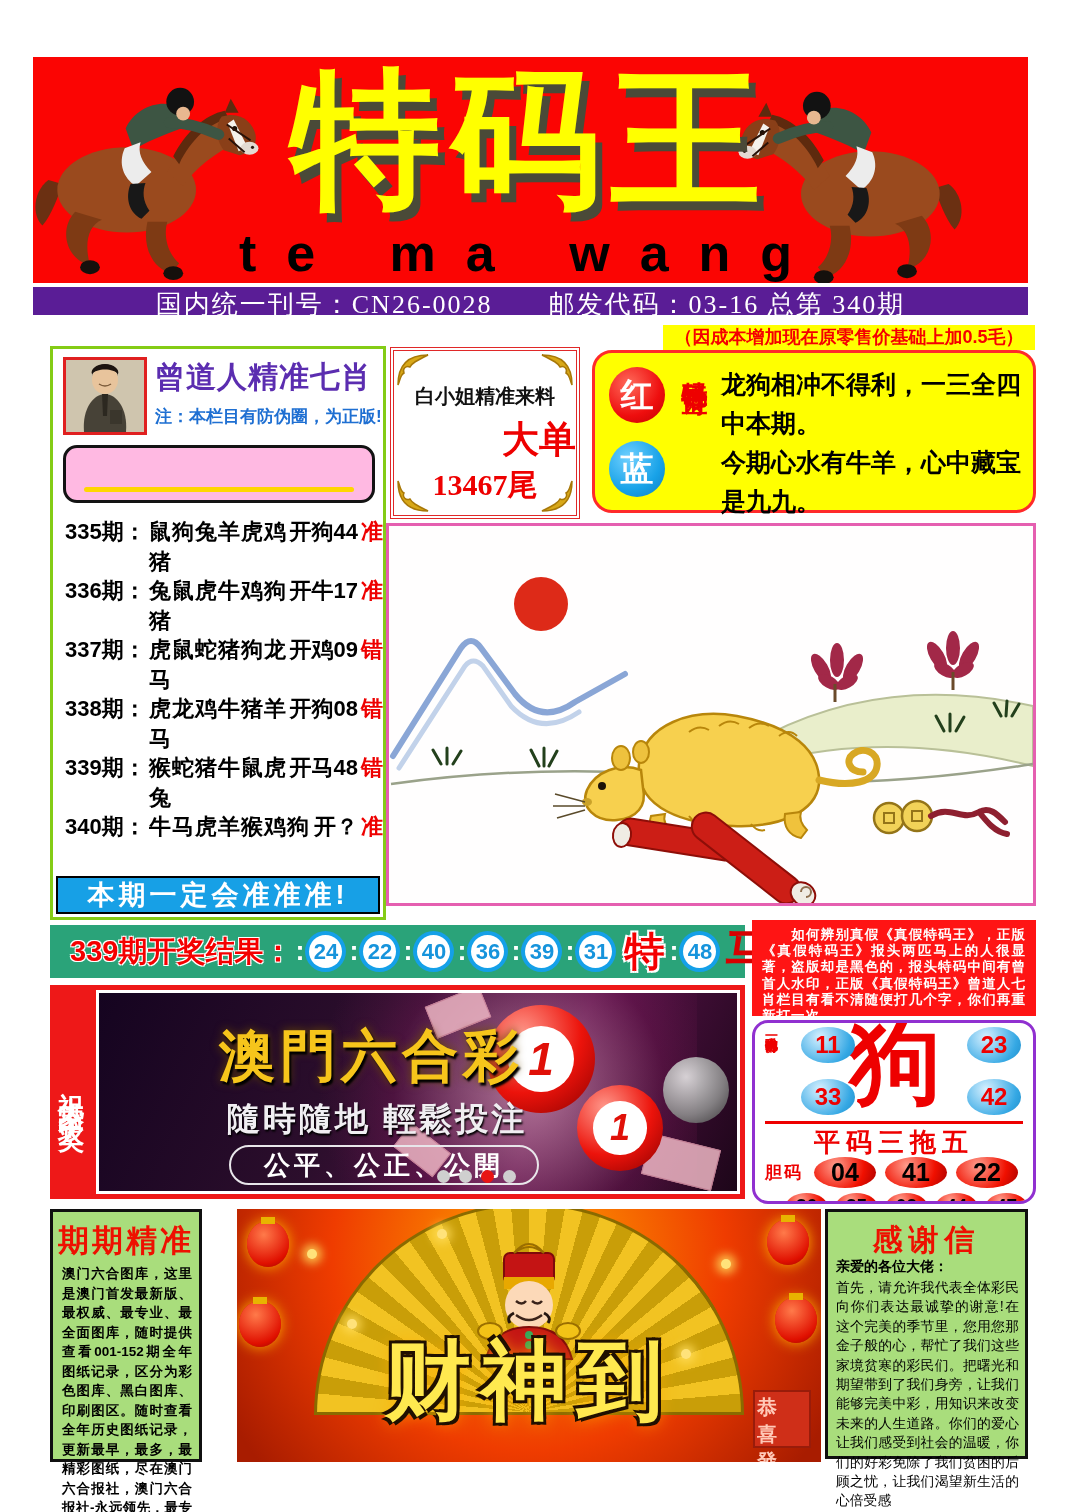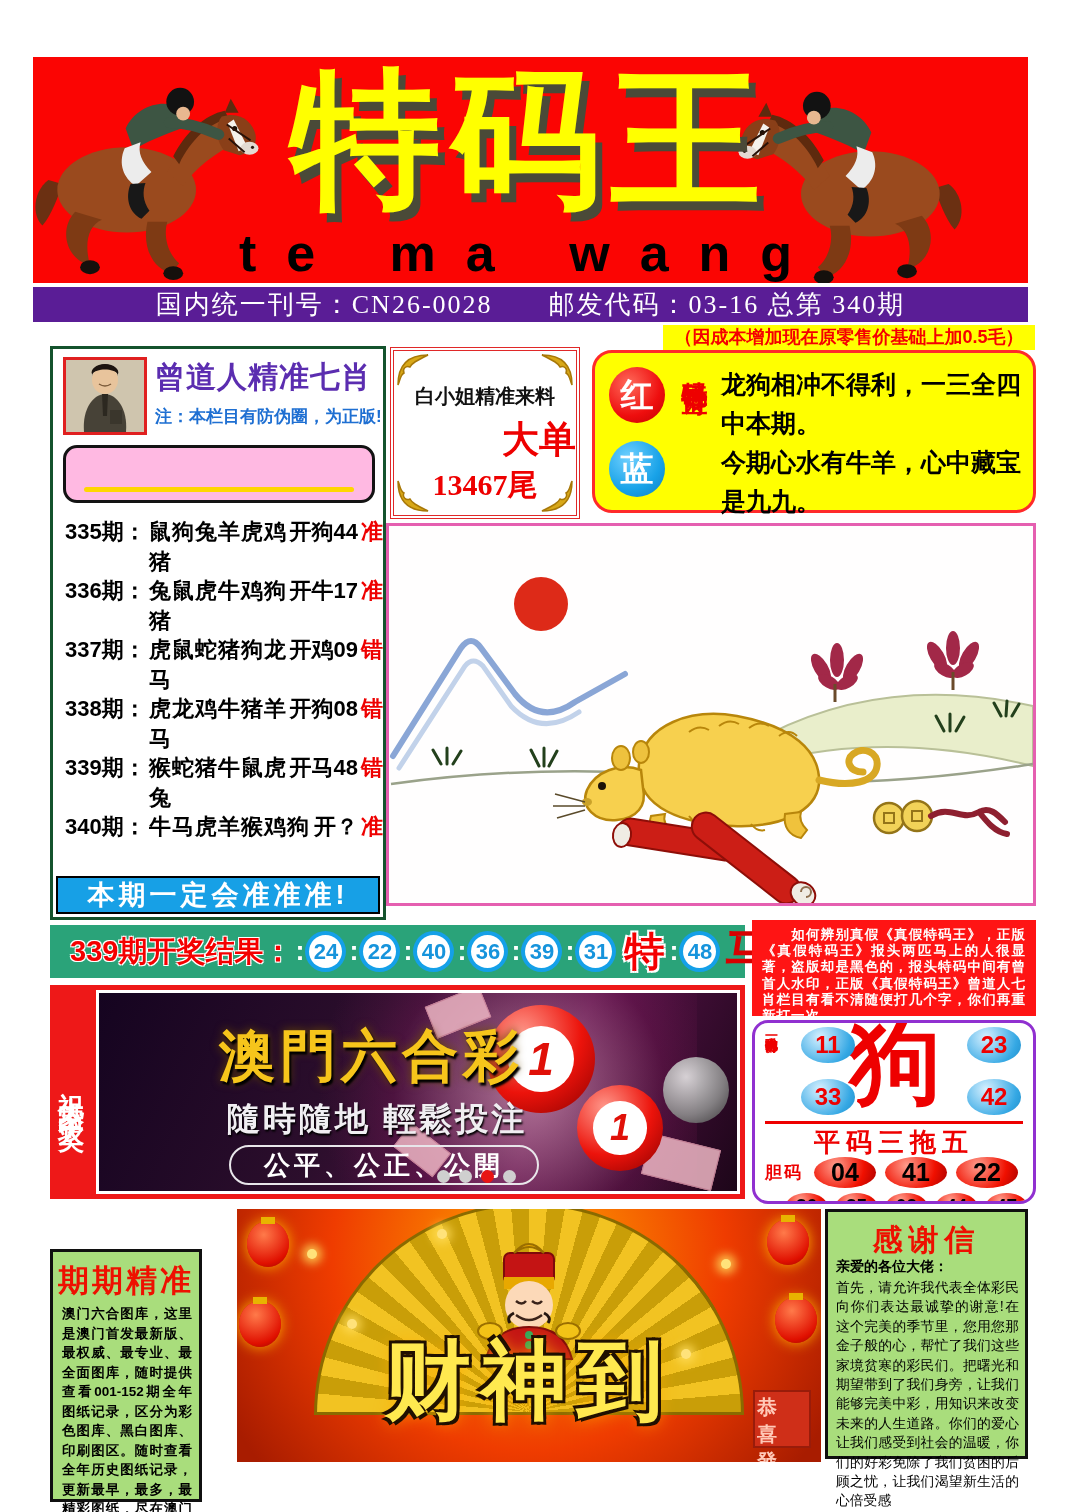--- a/index.html
+++ b/index.html
@@ -11,27 +11,27 @@
   
   .header { left:33px; top:57px; width:995px; height:226px; background:#fb0503; overflow:hidden; }
   .header-title { left:0; right:0; top:2px; text-align:center; font-size:150px; line-height:160px;
     font-weight:900; color:#ffff00; letter-spacing:10px; text-shadow:7px 9px 0 #4a4a38; }
   .header-sub { left:0; right:0; bottom:0px; text-align:center; font-size:52px; font-weight:600;
     color:#000; letter-spacing:30px; }
   .horse { width:235px; height:218px; }
   .horse-l { left:-6px; top:16px; }
   .horse-r { right:58px; top:20px; transform:scaleX(-1); }
 
-  .pubbar { left:33px; top:287px; width:995px; height:35px; background:#5a1d96; color:#fff;
+  .pubbar { left:33px; top:287px; width:995px; height:28px; background:#5a1d96; color:#fff;
     font-size:26px; line-height:35px; text-align:center; letter-spacing:2px; font-family:"Liberation Serif", serif; }
   .price-note { left:663px; top:325px; width:372px; height:25px; background:#ffff00; color:#f50000;
     font-size:18px; line-height:25px; font-weight:800; text-align:center; }
 
   
-  .zeng { left:50px; top:346px; width:336px; height:574px; border:3px solid #14532d; background:#fff; }
+  .zeng { left:50px; top:346px; width:336px; height:574px; border:3px solid #84cc16; background:#fff; }
   .zeng-photo { left:10px; top:8px; width:84px; height:78px; border:3px solid #e02020; background:#cfc5ae; overflow:hidden; }
   .zeng-title { left:102px; top:8px; width:228px; font-size:30px; font-weight:900; color:#5b2db0;
     letter-spacing:1px; text-shadow:1px 1px 0 #fff; }
   .zeng-note { left:102px; top:56px; width:230px; font-size:17px; font-weight:800; color:#1e6fd2; }
   .antifake { left:10px; top:96px; width:312px; height:58px; background:#ffb9e2; border:3px solid #131313; border-radius:14px; }
   .goldline { left:18px; right:18px; bottom:8px; height:5px; background:#ffd600; border-radius:3px; }
   .predictions { left:12px; top:168px; width:318px; }
   .prow { display:flex; align-items:baseline; font-size:22px; line-height:29.5px; color:#000; font-weight:600; }
   .prow .issue { width:84px; }
   .prow .animals { flex:1; letter-spacing:1px; }
@@ -121,21 +121,21 @@
   .bb1 .panel { font-size:46px; } .bb2 .panel { font-size:36px; }
   .grayball { right:8px; top:64px; width:66px; height:66px; border-radius:50%;
     background:radial-gradient(circle at 35% 30%, #e6e6e6, #8c8c8c 60%, #3c3c3c); opacity:.9; }
   .note { position:absolute; background:#eeb6c4; border:1px solid #d890a4; opacity:.85; }
   .dots { left:338px; bottom:8px; display:flex; gap:9px; }
   .dot { width:13px; height:13px; border-radius:50%; background:#cfcfcf; }
   .dot.active { background:#e81414; }
 
   
   .greenbox { background:#a9dd7c; border:3px solid #101010; }
-  .precise { left:50px; top:1209px; width:152px; height:253px;margin-top:40px; }
+  .precise { left:50px; top:1209px; width:152px; height:253px; }
   .gtitle { left:0; right:0; top:8px; text-align:center; color:#ee1000; font-weight:900; font-size:31px; letter-spacing:3px; }
   .precise-body { left:9px; right:7px; top:52px; font-size:13.5px; line-height:19.5px; color:#000; text-align:justify; font-weight:600; }
 
   .caishen { left:237px; top:1209px; width:584px; height:253px; overflow:hidden;
     background:radial-gradient(circle at 50% 18%, #ffa300, #ef3c00 55%, #a81c00 95%); }
   .fan { left:50%; top:-6px; transform:translateX(-50%); width:430px; height:212px;
     border-radius:215px 215px 0 0; border:3px solid #8a6a00;
     background:repeating-conic-gradient(from -90deg at 50% 100%, #f2c322 0deg 5deg, #c99e08 5deg 10deg); }
   .caishen-title { left:0; right:0; bottom:22px; text-align:center; font-size:86px; font-weight:900;
     color:#ffe94f; letter-spacing:10px; font-family:"Liberation Serif", serif;

